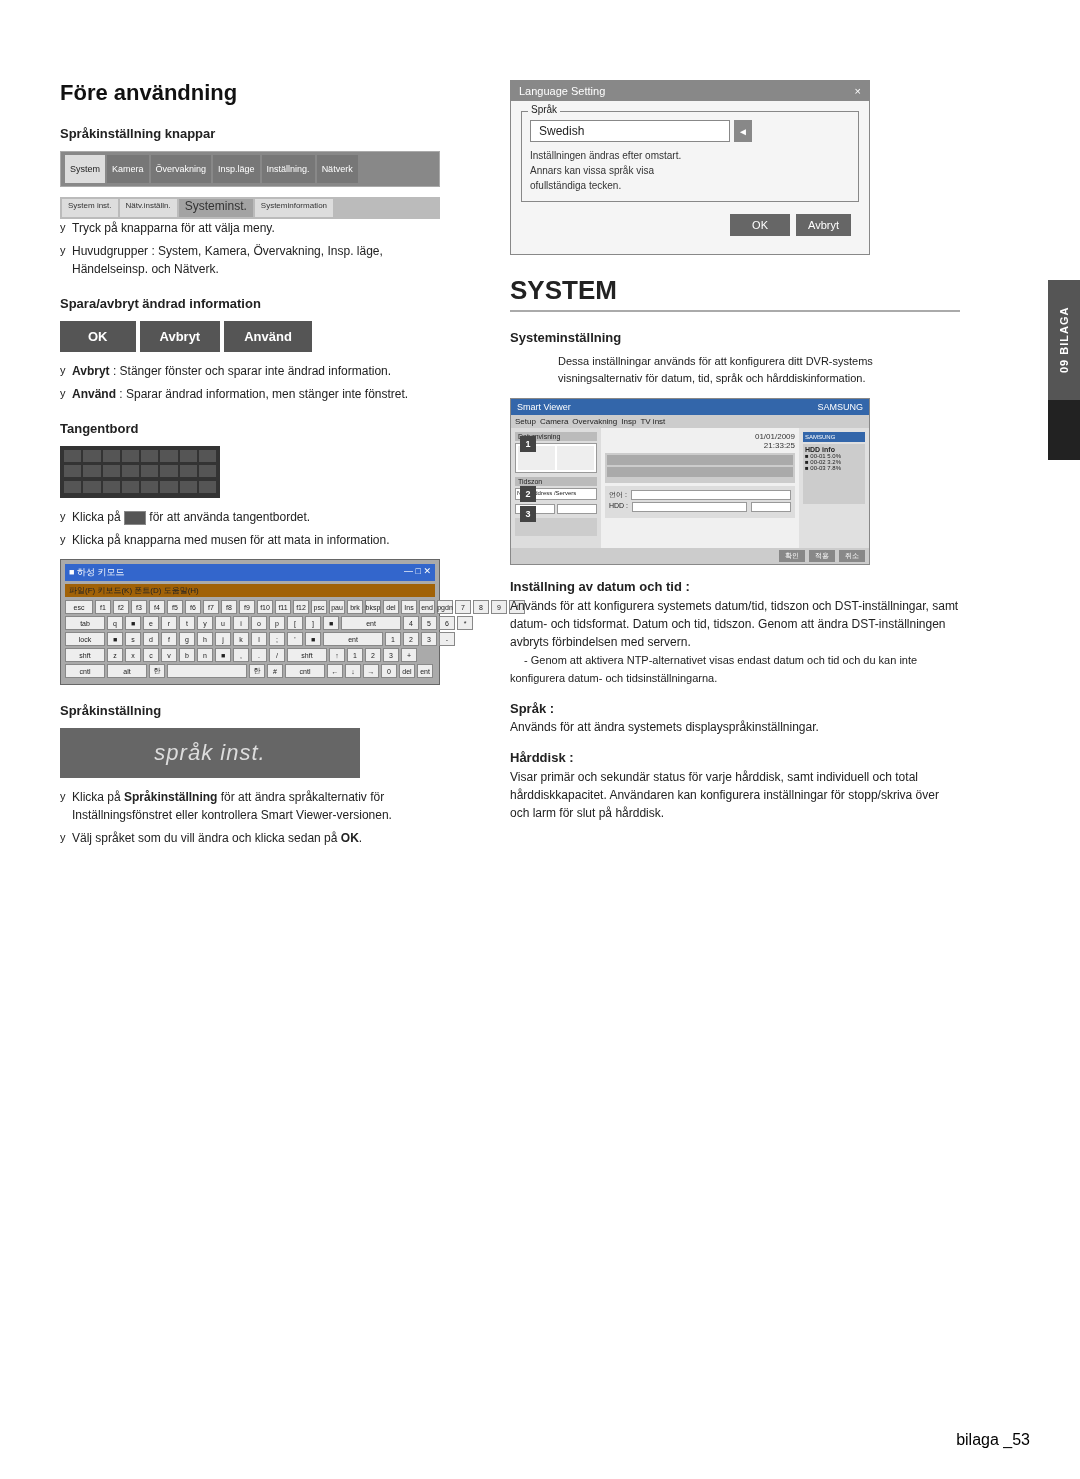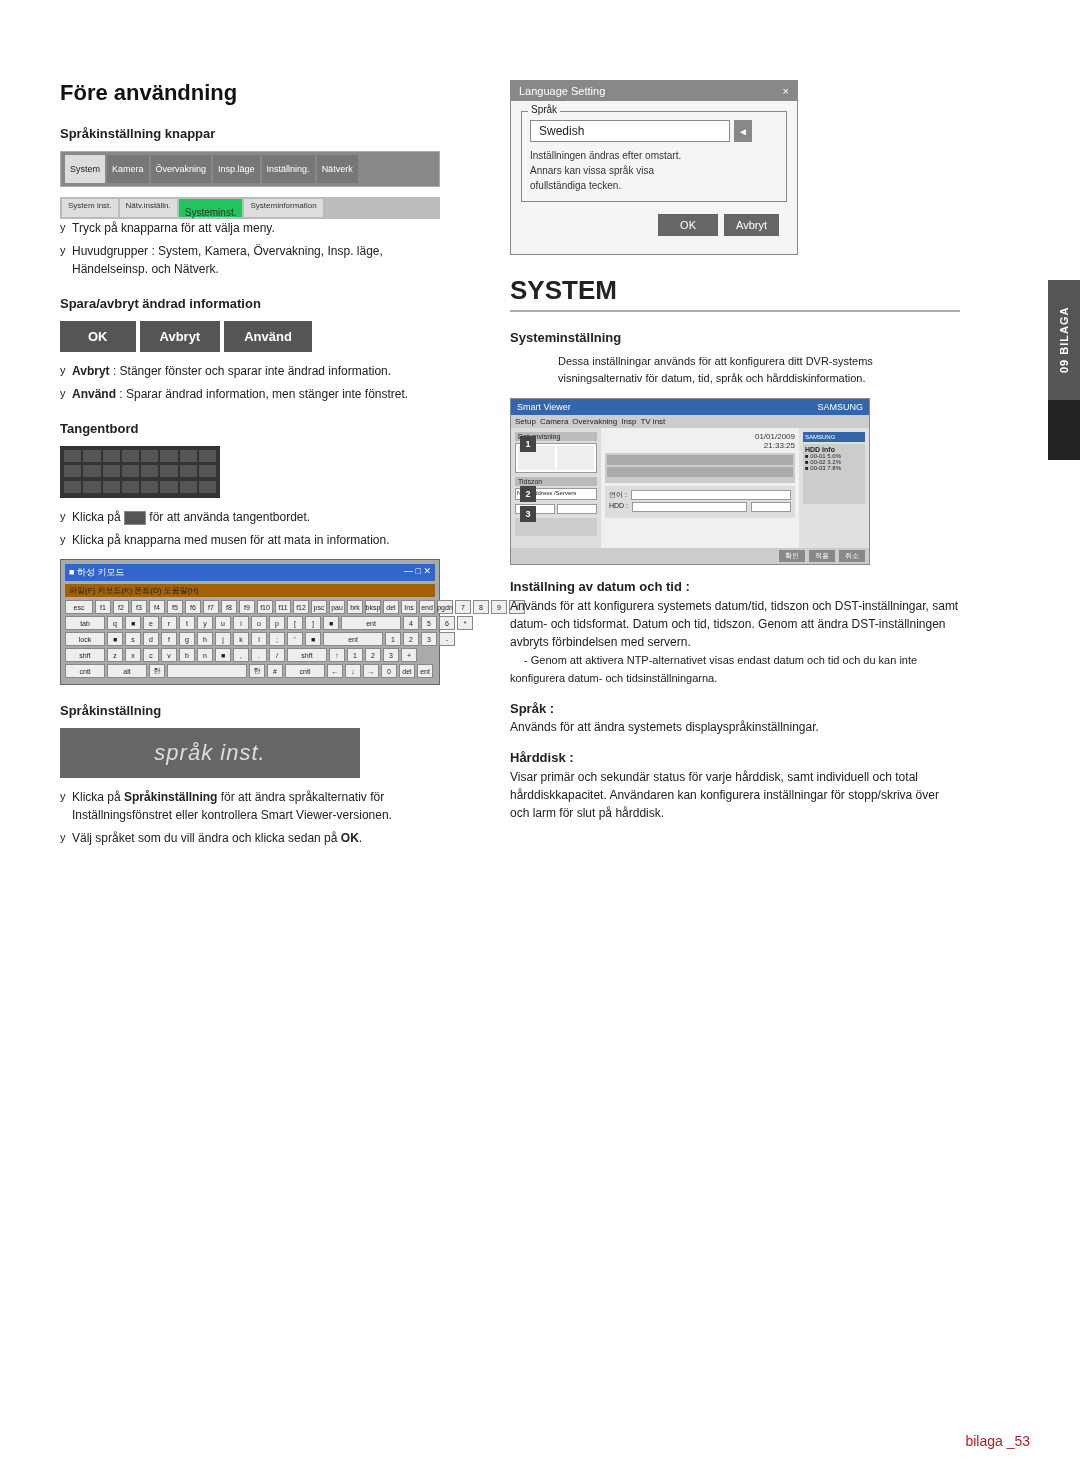--- a/index.html
+++ b/index.html
@@ -205,21 +205,21 @@
       font-size: 7px;
       color: #222;
     }
     .vkb-key.wide { min-width: 28px; }
     .vkb-key.wider { min-width: 40px; }
     .vkb-key.widest { min-width: 60px; }
 
     
     .lang-setting-box {
       border: 1px solid #888;
-      width: 288px;
+      width: 360px;
       margin-bottom: 20px;
       background: #f5f5f5;
     }
     .lang-setting-header {
       background: #888;
       color: #fff;
       font-size: 11px;
       padding: 4px 8px;
       display: flex;
       justify-content: space-between;
@@ -404,22 +404,22 @@
       padding: 12px;
       width: 300px;
       margin: 10px 0;
       letter-spacing: 1px;
     }
 
     .footer-text {
       position: absolute;
       bottom: 30px;
       right: 50px;
-      font-size: 14px;
-      color: #b91c1c;
+      font-size: 16px;
+      color: #000000;
     }
   </style>
 </head>
 <body>
 
 <div class="side-tab">
   <span>09 BILAGA</span>
 </div>
 <div class="side-tab-black"></div>
 
@@ -434,21 +434,21 @@
       <div class="menu-bar-item active">System</div>
       <div class="menu-bar-item">Kamera</div>
       <div class="menu-bar-item">Övervakning</div>
       <div class="menu-bar-item">Insp.läge</div>
       <div class="menu-bar-item">Inställning.</div>
       <div class="menu-bar-item">Nätverk</div>
     </div>
     <div style="background:#bbb; height:22px; width:380px; display:flex; gap:2px; padding:2px;">
       <div style="background:#ddd; font-size:8px; padding:2px 6px; color:#333;">System inst.</div>
       <div style="background:#ddd; font-size:8px; padding:2px 6px; color:#333;">Nätv.inställn.</div>
-      <div style="background:#22c55e; font-size:10px; padding:8px 6px; color:#333;">Systeminst.</div>
+      <div style="background:#a3a3a3; font-size:12px; padding:0 6px; color:#333;">Systeminst.</div>
       <div style="background:#ddd; font-size:8px; padding:2px 6px; color:#333;">Systeminformation</div>
     </div>
 
     <div class="bullet-point">Tryck på knapparna för att välja meny.</div>
     <div class="bullet-point">Huvudgrupper : System, Kamera, Övervakning, Insp. läge, Händelseinsp. och Nätverk.</div>
 
     <div class="subsection-title">Spara/avbryt ändrad information</div>
 
     <div class="buttons-row">
       <button class="btn-ok">OK</button>

